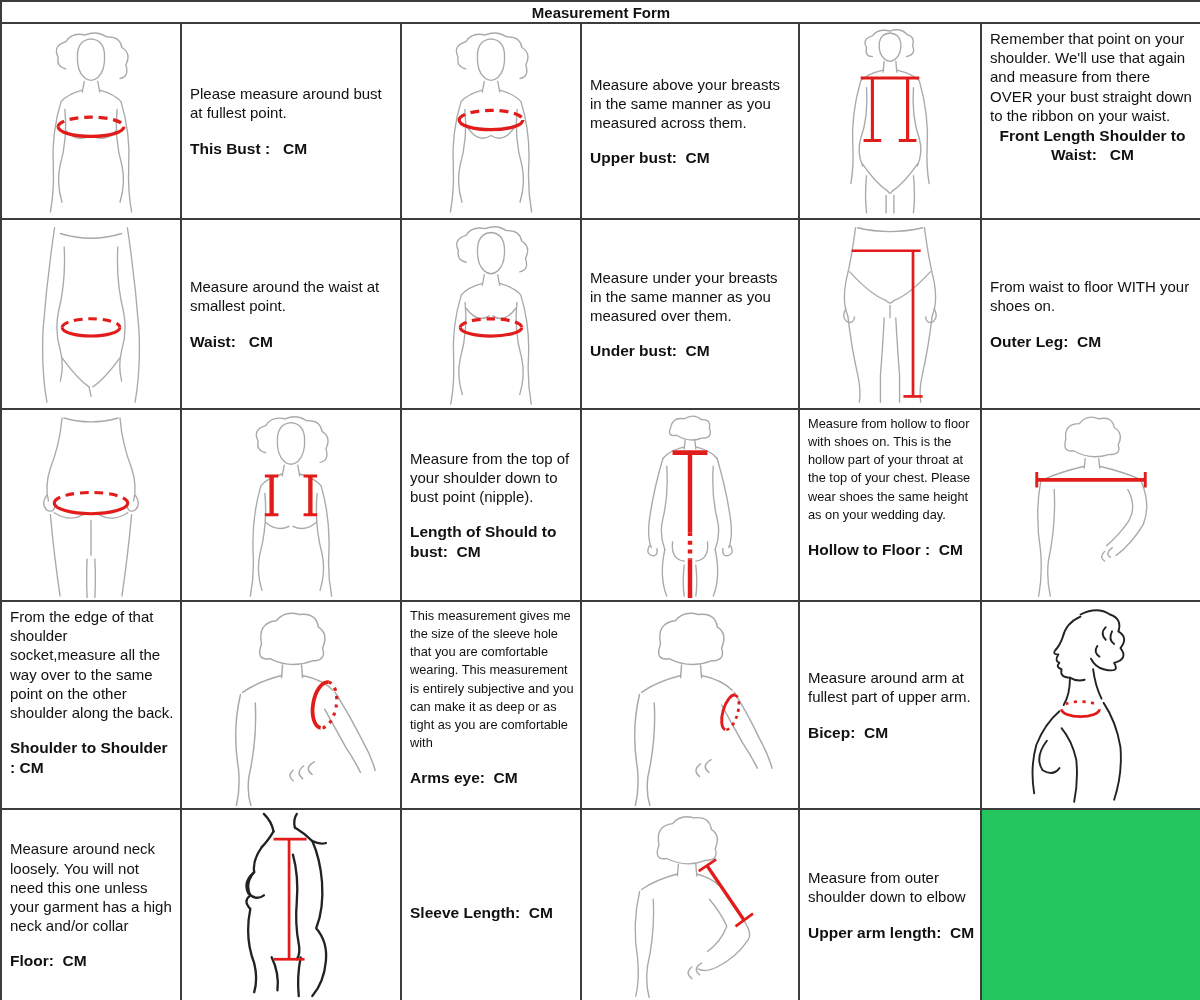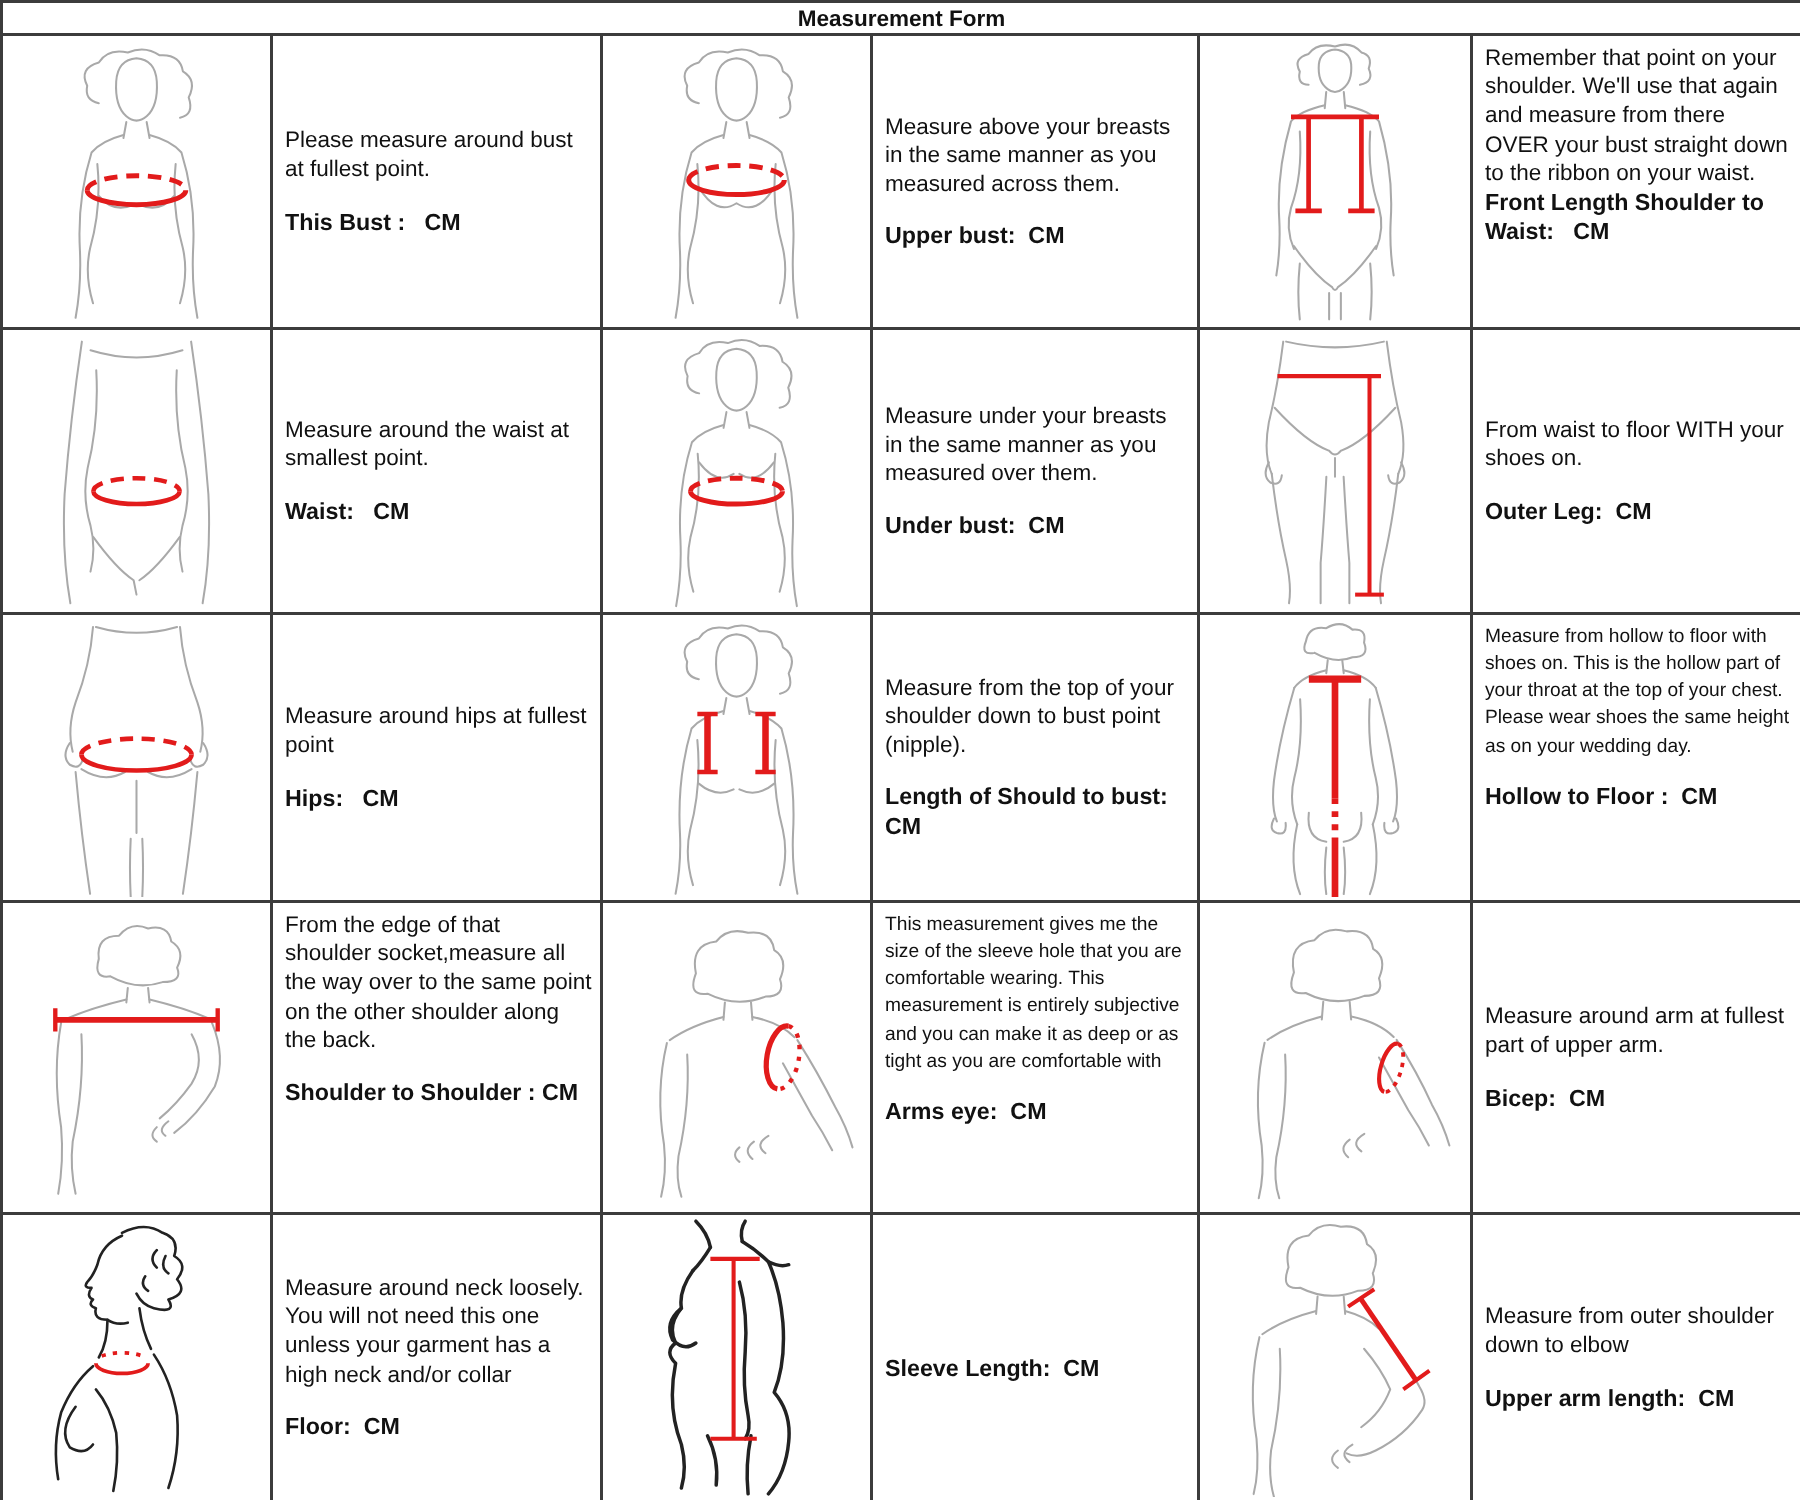--- a/index.html
+++ b/index.html
@@ -24,21 +24,21 @@
   .imgcell{display:flex;align-items:center;justify-content:center;padding:2px;}
   .imgcell svg{width:100%;height:100%;display:block;}
   .textcell{
     display:flex;flex-direction:column;justify-content:center;
     padding:4px 5px 4px 8px;
   }
   .textcell.top{justify-content:flex-start;padding-top:5px;}
   .desc{margin:0;font-size:15px;line-height:1.28;white-space:pre-wrap;}
   .label{margin:16px 0 0 0;font-size:15.5px;line-height:1.25;font-weight:bold;white-space:pre-wrap;}
   .small .desc{font-size:12.8px;line-height:1.42;}
-  .flush .label{margin-top:1px;}
+  .flush .label{margin-top:1px;text-align:center;}
   .gap-lg .label{}
   
   .b{stroke:#a9a9a9;fill:none;stroke-width:1.4;stroke-linecap:round;stroke-linejoin:round;}
   .d{stroke:#222;fill:none;stroke-width:2.4;stroke-linecap:round;stroke-linejoin:round;}
   .d2{stroke:#222;fill:none;stroke-width:1.8;stroke-linecap:round;stroke-linejoin:round;}
   .r{stroke:#e21b1b;fill:none;stroke-linecap:butt;stroke-linejoin:round;}
 </style>
 </head>
 <body>
 
@@ -163,24 +163,20 @@
       <path class="b" d="M60,6 Q58,32 48,58 Q42,76 46,92"></path>
       <path class="b" d="M120,6 Q122,32 132,58 Q138,76 134,92"></path>
       <path class="b" d="M44,86 q-6,9 0,15 q7,4 9,-4 M136,86 q6,9 0,15 q-7,4 -9,-4"></path>
       <path class="b" d="M52,104 Q68,114 82,106 M128,104 Q112,114 98,106 M90,112 L90,148"></path>
       <path class="b" d="M48,106 Q52,150 58,190 M132,106 Q128,150 122,190"></path>
       <path class="b" d="M86,152 Q85,172 86,192 M94,152 Q95,172 94,192"></path>
       <path class="r" stroke-width="3.2" stroke-dasharray="9,6" d="M52,94 A38,11 0 0 1 128,94"></path>
       <path class="r" stroke-width="3.2" d="M52,94 A38,11 0 0 0 128,94"></path>
     </svg>
   </div>
-  <div class="cell textcell">
-    <p class="desc">Measure around hips at fullest point</p>
-    <p class="label">Hips:   CM</p>
-  </div>
   <div class="cell imgcell">
     <svg viewBox="0 0 180 192">
       <path class="b" d="M64,42 Q54,40 56,30 Q50,18 64,14 Q70,4 84,7 Q96,2 106,9 Q120,8 122,20 Q132,26 126,38 Q130,50 120,52"></path>
       <path class="b" d="M76,27 Q75,44 83,51 Q90,57 97,51 Q105,44 104,27 Q103,12 90,11 Q77,12 76,27"></path>
       <path class="b" d="M83,55 L81,66 M97,55 L99,66"></path>
       <path class="b" d="M81,64 Q66,68 59,76 Q49,110 51,148 Q52,170 48,190"></path>
       <path class="b" d="M99,64 Q114,68 121,76 Q131,110 129,148 Q128,170 132,190"></path>
       <path class="b" d="M63,84 Q66,116 58,146 Q54,164 60,184"></path>
       <path class="b" d="M117,84 Q114,116 122,146 Q126,164 120,184"></path>
       <path class="b" d="M64,114 Q76,124 88,118 M92,118 Q104,124 116,114"></path>

